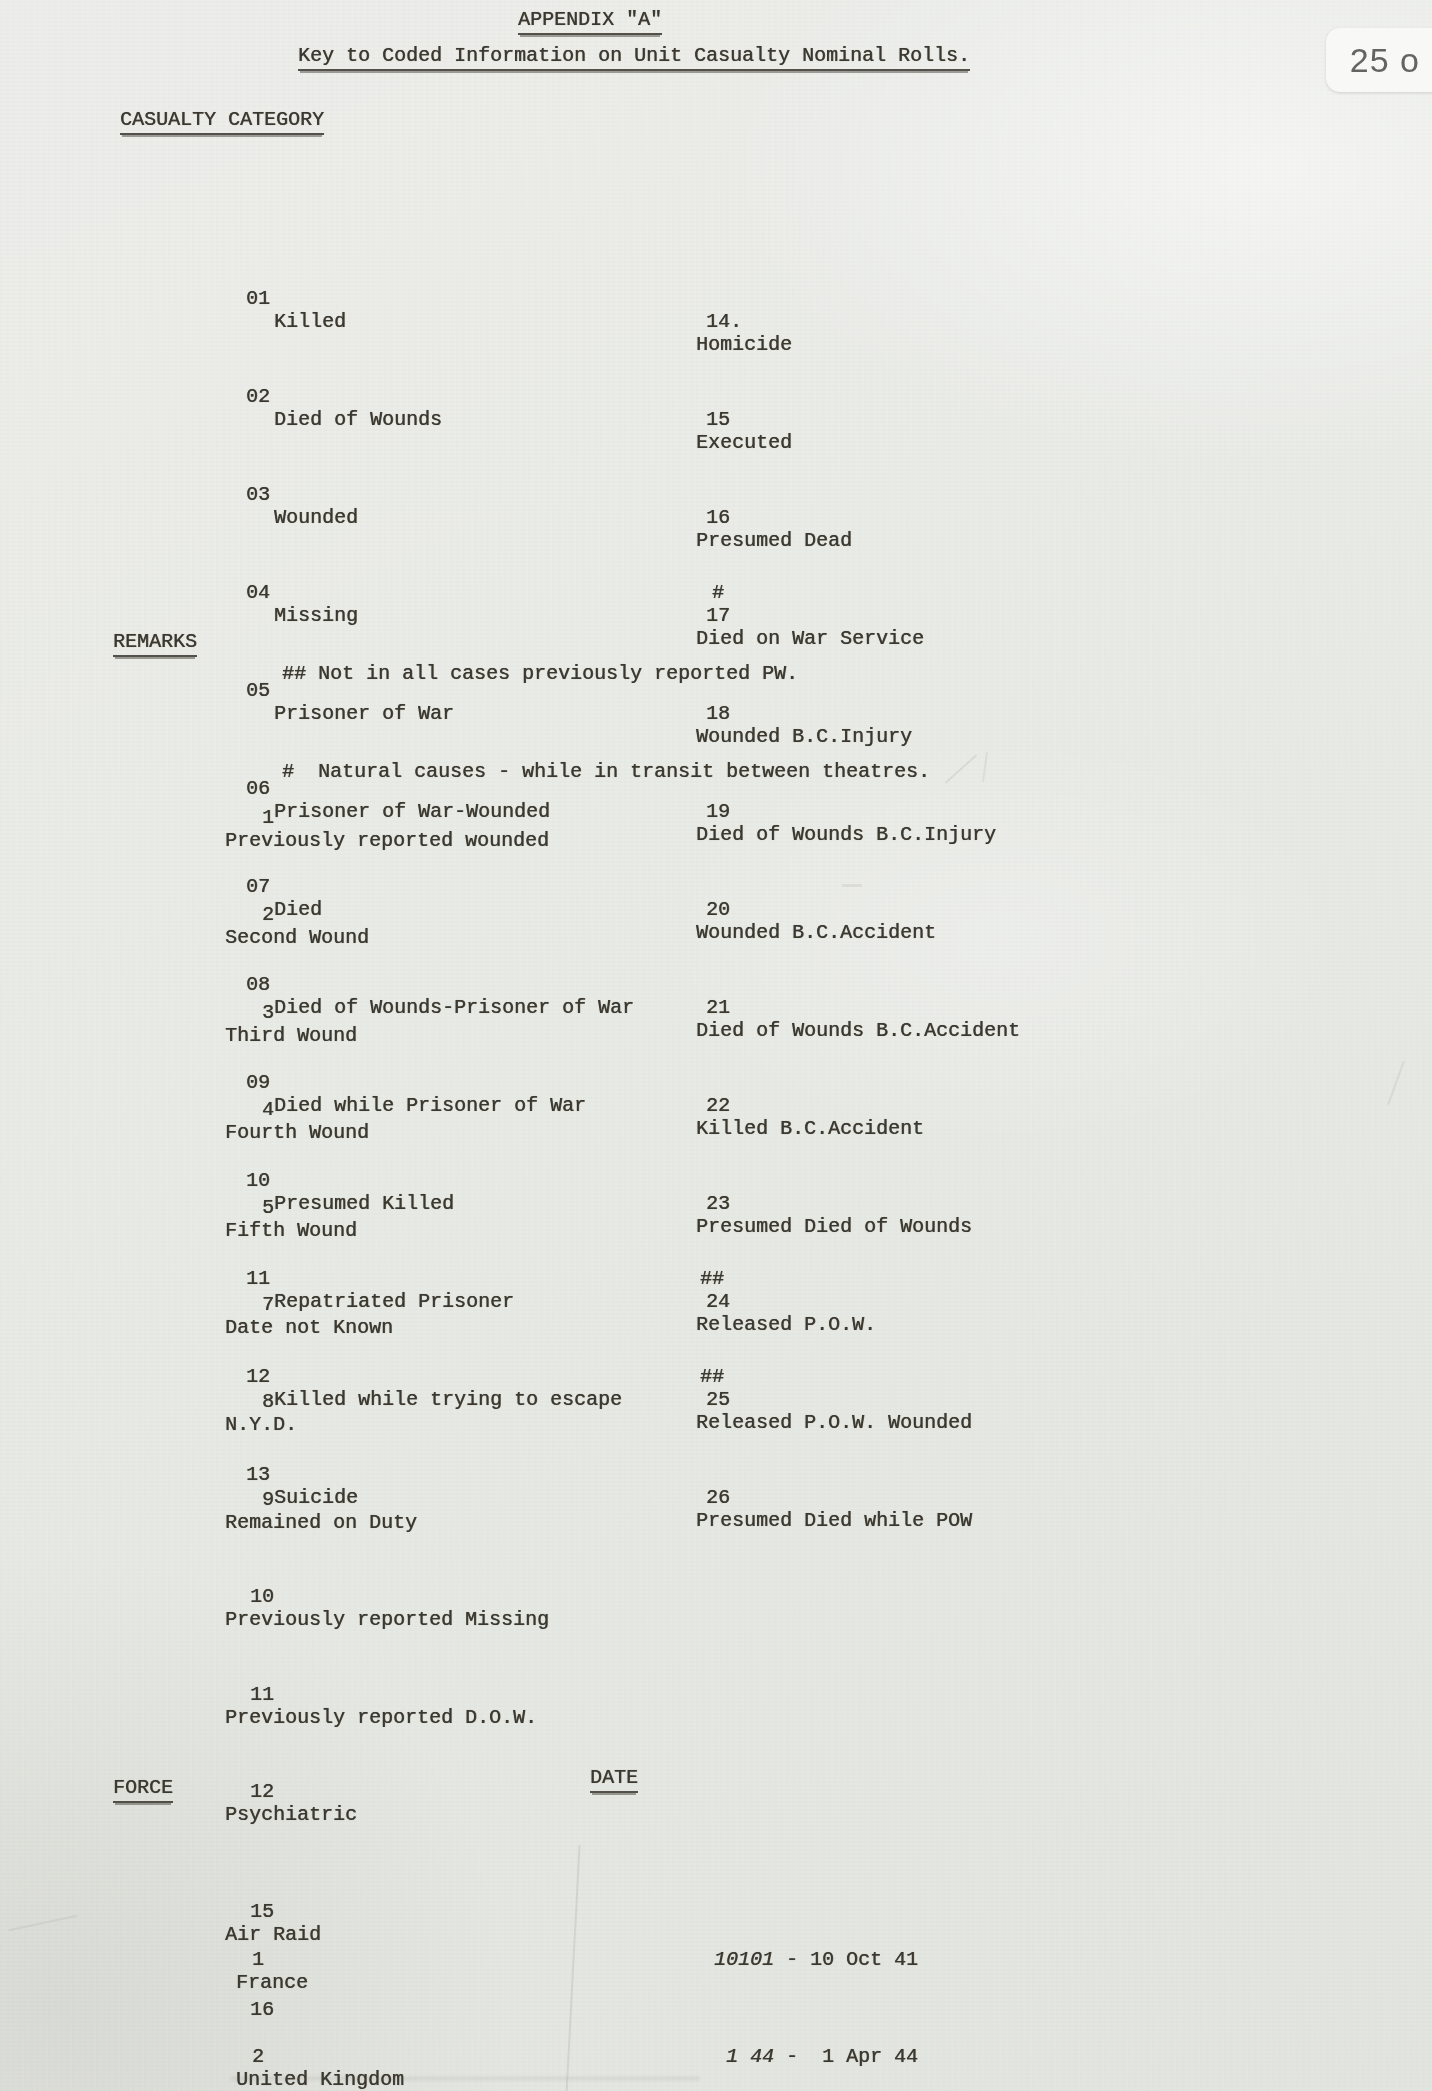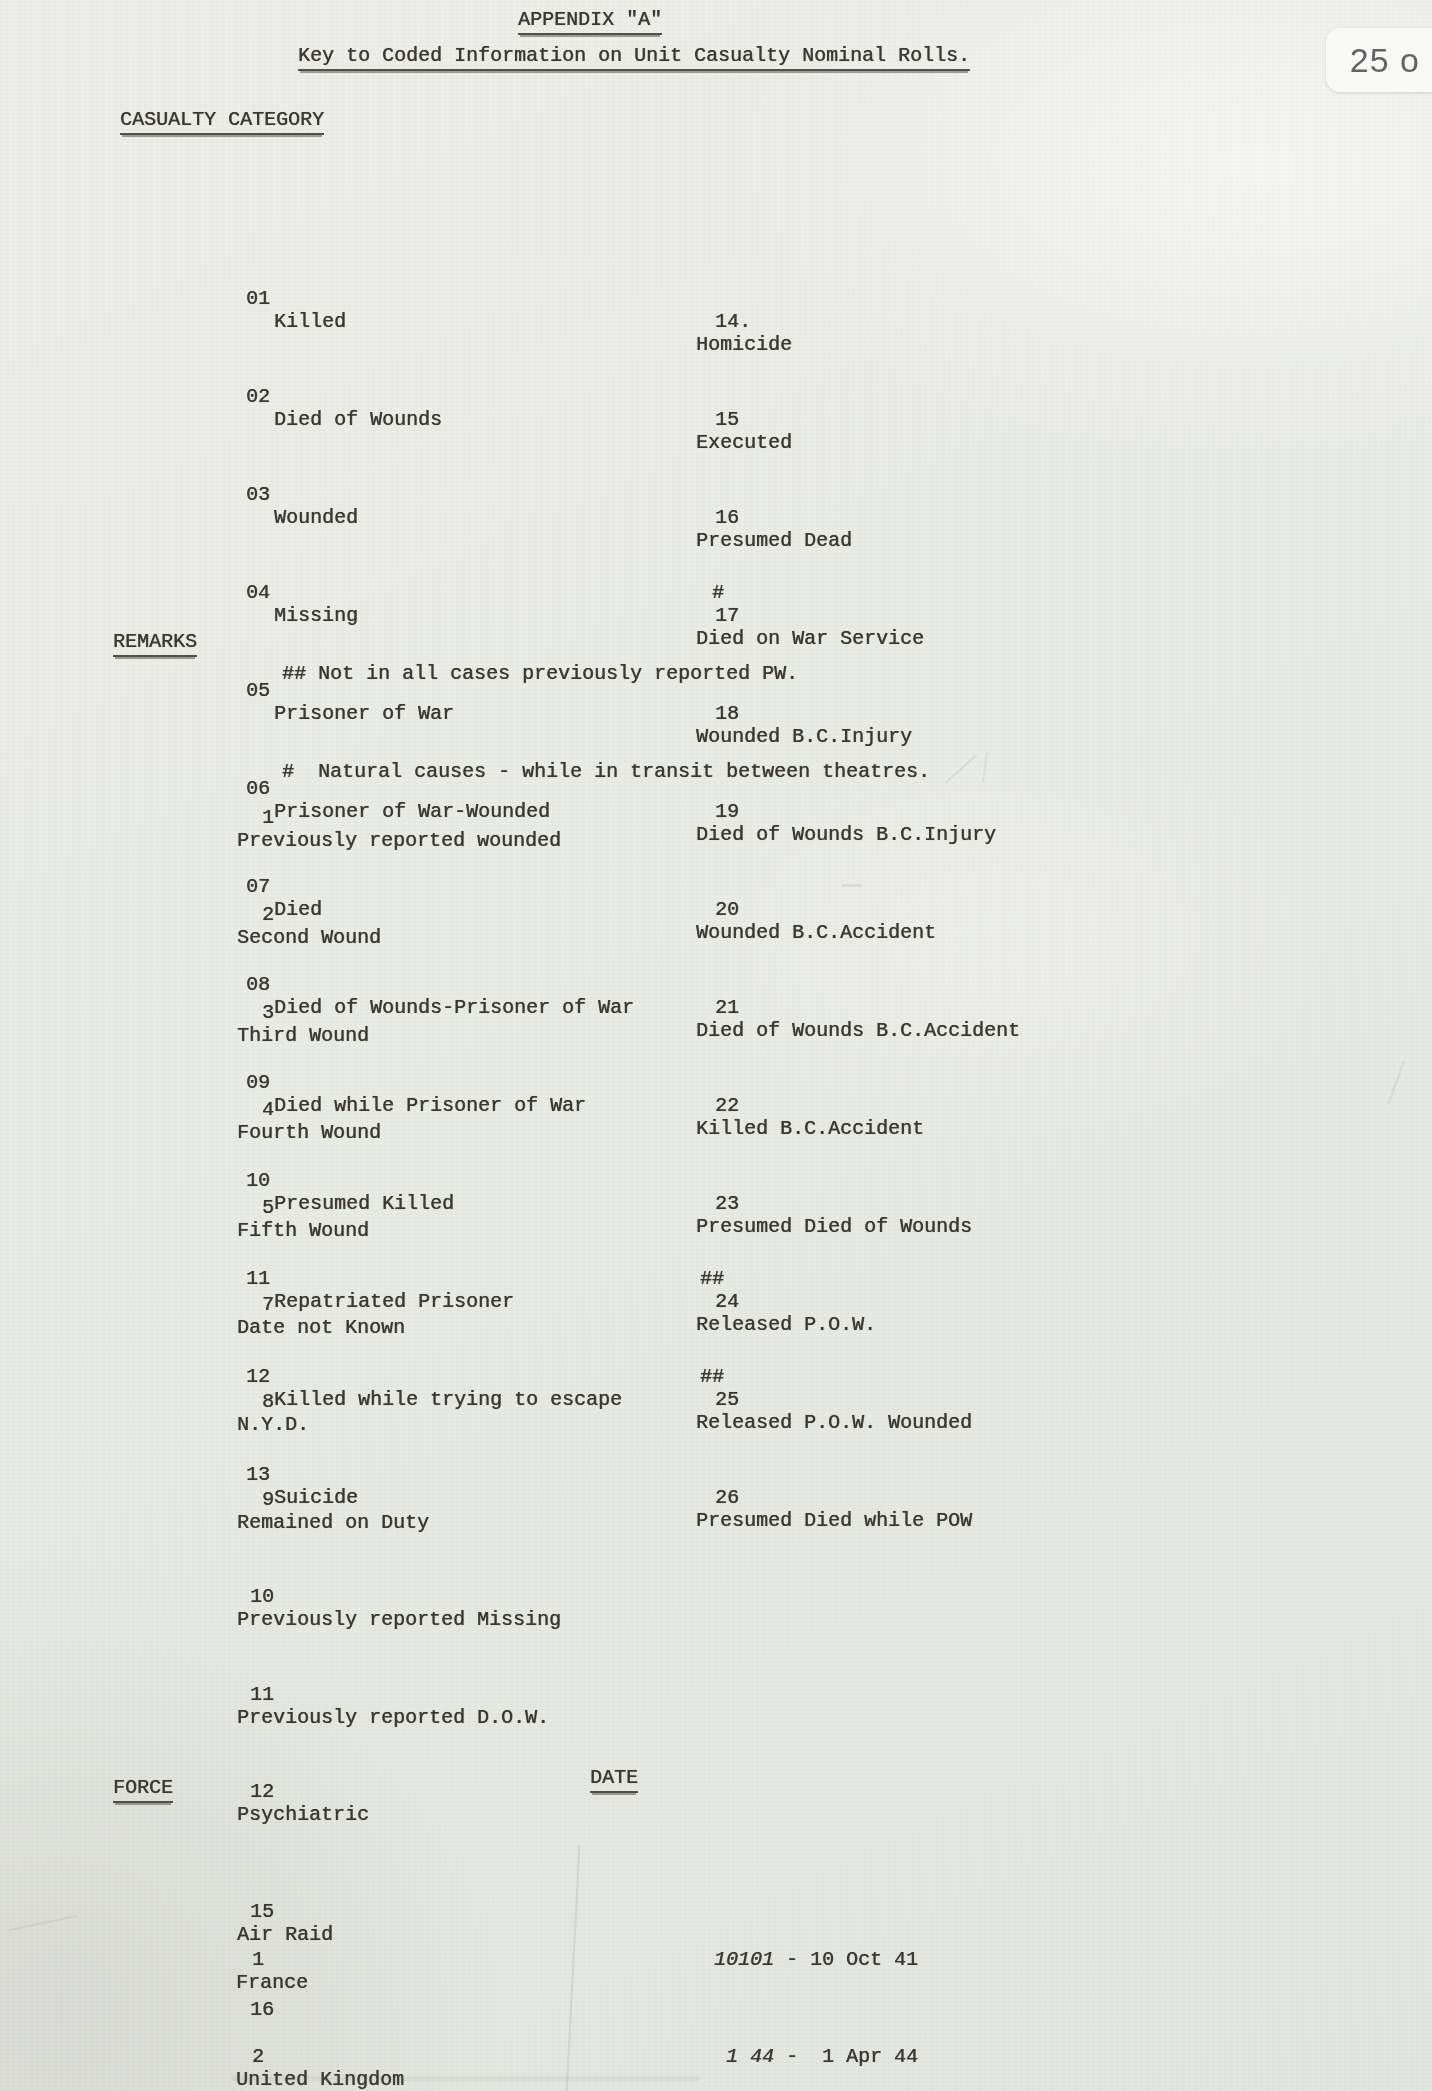--- a/index.html
+++ b/index.html
@@ -18,25 +18,25 @@
     background:
       repeating-linear-gradient(0deg, rgba(120,118,108,.03) 0 2px, rgba(255,255,255,.03) 2px 4px),
       repeating-linear-gradient(90deg, rgba(120,118,108,.02) 0 3px, rgba(255,255,255,.02) 3px 6px);}
   .abs{position:absolute;white-space:pre;}
   .und{border-bottom:2px solid rgba(56,53,45,.85);box-shadow:0 4px 0 -2px rgba(56,53,45,.45);padding-bottom:2px;}
   .row{height:29px;white-space:pre;}
   .remrow,.frow,.drow{height:28.4px;white-space:pre;}
   .num2{display:inline-block;width:26px;}
   .llabel{margin-left:28px;}
   .mark{display:inline-block;width:36px;text-align:right;}
-  .rnum{display:inline-block;width:44px;margin-left:27px;}
+  .rnum{display:inline-block;width:44px;margin-left:18px;}
   .rlabel{margin-left:8px;}
   .fnrow{height:29px;white-space:pre;}
   .remnum{display:inline-block;width:68px;text-align:right;}
-  .remlabel{margin-left:31px;font-family:Liberation Mono, monospace;}
+  .remlabel{margin-left:19px;font-family:Liberation Mono, monospace;}
   .fnum{display:inline-block;width:58px;text-align:right;}
   .flabel{margin-left:30px;}
   .dcode{display:inline-block;width:60px;text-align:right;white-space:pre;font-style:italic;}
   .dsep,.dval{white-space:pre;}
   .badge{
     position:absolute;top:28px;right:-18px;height:64px;line-height:64px;
     padding:0 30px 0 24px;border-radius:14px;background:#f8f8f6;
     box-shadow:0 1px 3px rgba(60,60,55,.18);
     font-family:"Liberation Sans","DejaVu Sans",sans-serif;font-size:34px;font-weight:500;
     color:#646464;text-shadow:none;letter-spacing:1px;

